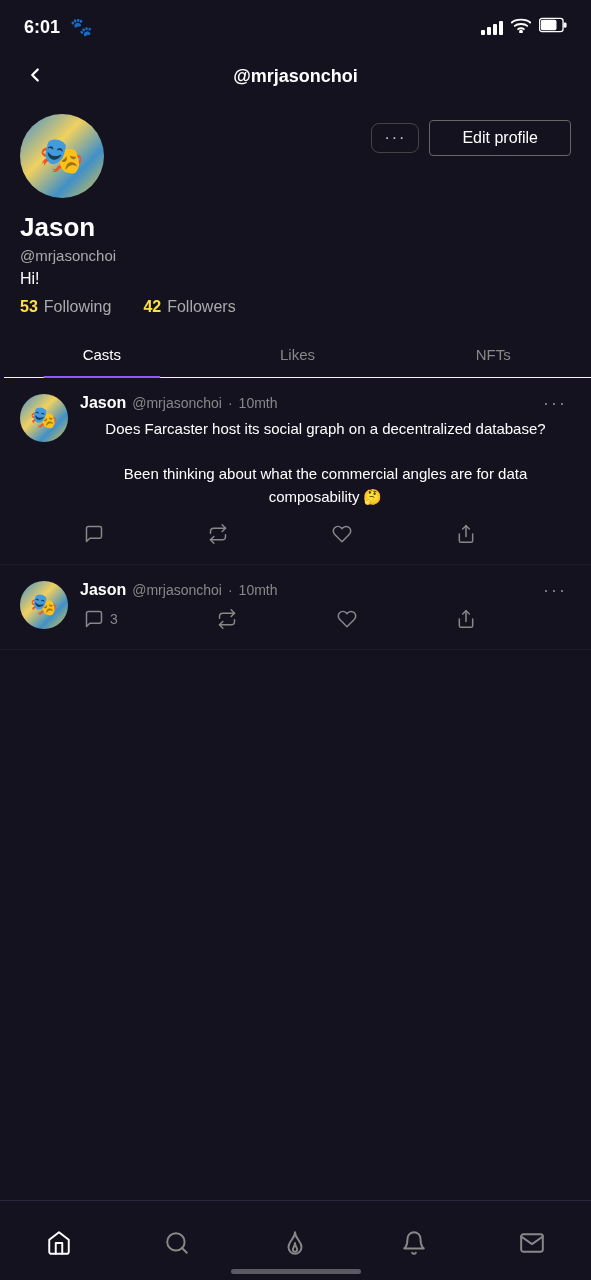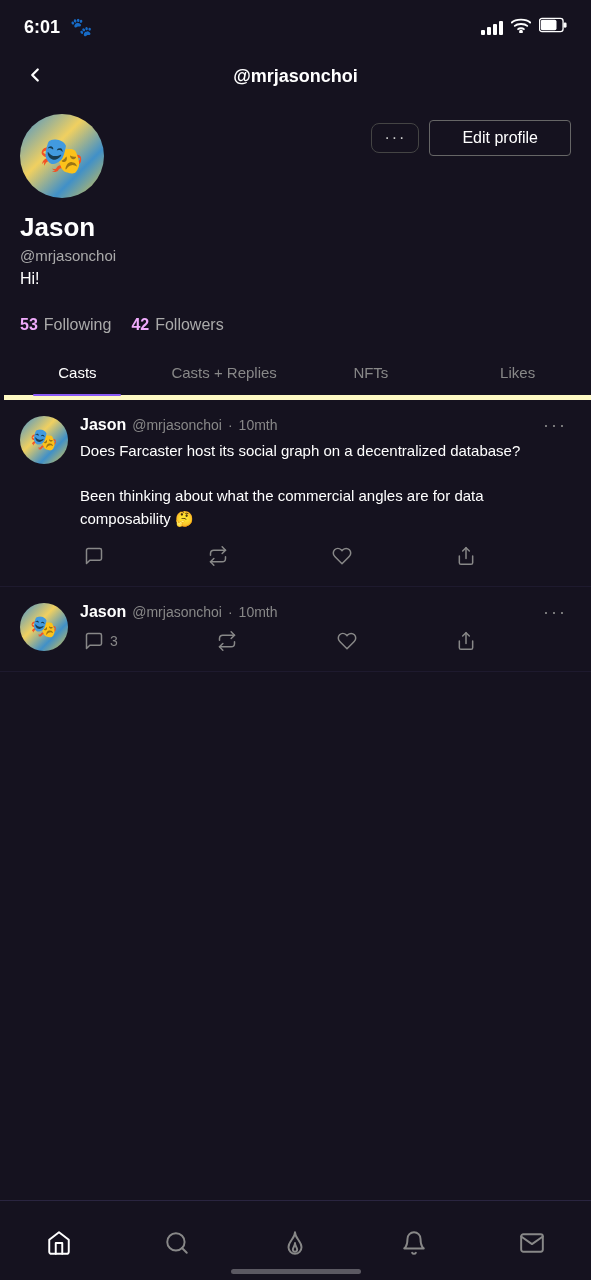--- a/index.html
+++ b/index.html
@@ -123,43 +123,43 @@
       margin-bottom: 4px;
     }
     .profile-handle {
       font-size: 15px;
       color: #aaa;
       margin-bottom: 6px;
     }
     .profile-bio {
       font-size: 16px;
       color: #fff;
-      margin-bottom: 28px;
+      margin-bottom: 10px;
     }
     .profile-stats {
       display: flex;
       gap: 6px;
       align-items: center;
       margin-bottom: 16px;
     }
     .stat-num {
       font-size: 16px;
       font-weight: 700;
-      color: #f0abfc;
+      color: #fde047;
     }
     .stat-label {
       font-size: 16px;
       color: #aaa;
-      margin-right: 14px;
+      margin-right: 26px;
     }
 
     
     .tabs {
       display: flex;
-      border-bottom: 5px solid #fef9c3;
+      border-bottom: 1px solid #fef9c3;
       margin: 0 0 0 4px;
     }
     .tab {
       flex: 1;
       text-align: center;
       padding: 14px 6px;
       font-size: 15px;
       color: #888;
       cursor: pointer;
       position: relative;
@@ -239,20 +239,21 @@
       cursor: pointer;
       letter-spacing: 2px;
       line-height: 1;
       padding: 0 4px;
     }
     .cast-text {
       font-size: 15px;
       color: #fff;
       line-height: 1.5;
       margin-bottom: 12px;
+      text-align: center;
     }
     .cast-actions {
       display: flex;
       justify-content: space-between;
       align-items: center;
       max-width: 400px;
     }
     .cast-action {
       display: flex;
       align-items: center;
@@ -378,27 +379,24 @@
     <span class="stat-num">42</span>
     <span class="stat-label">Followers</span>
   </div>
 </div>
 
 <div class="tabs">
   <button class="tab active">
     <span>Casts</span>
   </button>
   <button class="tab">
-    <span>Casts + Replies</span>
+    <span>Likes</span>
   </button>
   <button class="tab">
     <span>NFTs</span>
-  </button>
-  <button class="tab">
-    <span>Likes</span>
   </button>
 </div>
 
 <div class="feed">
 
   <div class="cast-item">
     <div class="cast-avatar">🎭</div>
     <div class="cast-content">
       <div class="cast-header">
         <div class="cast-header-left">

